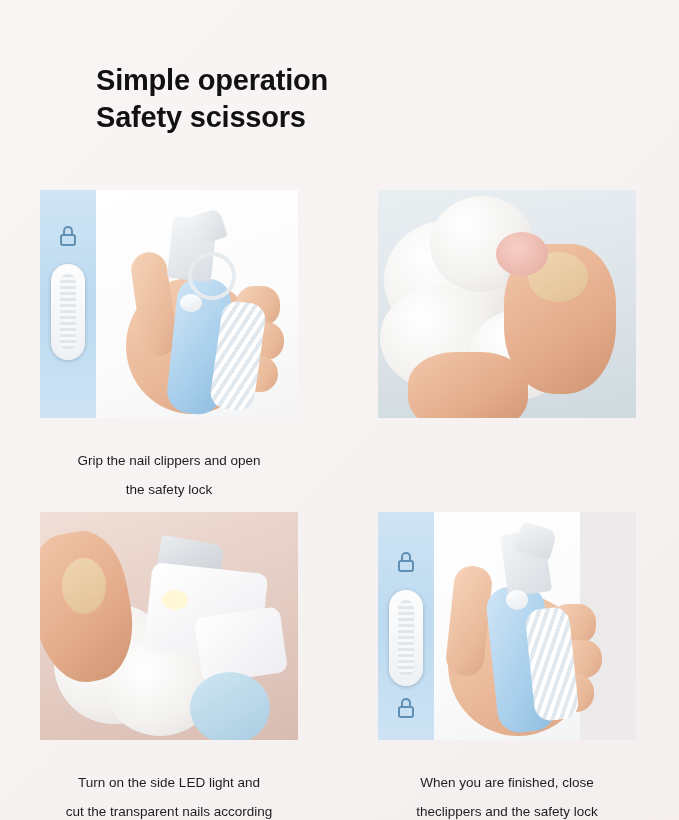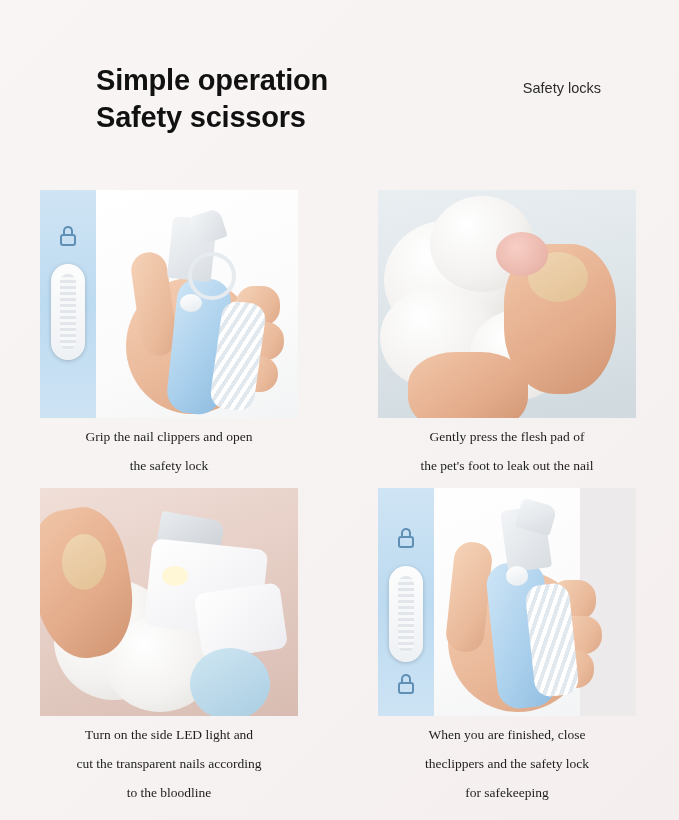--- a/index.html
+++ b/index.html
@@ -75,27 +75,26 @@
     margin-left: 62px;
   }
   .photo {
     position: relative;
     width: 258px;
     height: 228px;
     overflow: hidden;
     background: #eceaea;
   }
   .caption {
-    margin-top: 4px;
+    margin-top: 28px;
     font-size: 13.5px;
     line-height: 29px;
     text-align: center;
     color: #1d1d1d;
     white-space: pre-line;
-    font-family: Liberation Serif, serif;
   }
 
   
   .strip {
     position: absolute;
     top: 0;
     width: 56px;
     height: 100%;
     background: linear-gradient(180deg, #cfe4f4 0%, #bcdaf0 50%, #cde3f4 100%);
   }
@@ -244,21 +243,20 @@
 </style>
 </head>
 <body>
 
 <div class="page">
 
   <div class="header">
     <div class="headline">Simple operation
 Safety scissors</div>
     <div class="subhead">
-      <div>Safety locks</div>
     </div>
   </div>
 
   <div class="grid">
 
     <div class="cell">
       <div class="photo">
         <div class="photo-bg-white"></div>
         <div class="strip left">
           <div class="lock-icon" style="top:36px;">
@@ -289,22 +287,20 @@
         <div class="p2-bg"></div>
         <div class="fur" style="left:6px; top:30px; width:130px; height:120px;"></div>
         <div class="fur" style="left:52px; top:6px; width:104px; height:96px;"></div>
         <div class="fur" style="left:2px; top:96px; width:120px; height:104px;"></div>
         <div class="fur" style="left:92px; top:120px; width:96px; height:90px;"></div>
         <div class="thumb" style="left:126px; top:54px; width:112px; height:150px;"></div>
         <div class="nail" style="left:150px; top:62px; width:60px; height:50px;"></div>
         <div class="pad" style="left:118px; top:42px; width:52px; height:44px;"></div>
         <div class="thumb" style="left:30px; top:162px; width:120px; height:82px;"></div>
       </div>
-      <div class="caption">Gently press the flesh pad of
-the pet's foot to leak out the nail</div>
     </div>
 
     <div class="cell">
       <div class="photo">
         <div class="p3-bg"></div>
         <div class="fur" style="left:14px; top:92px; width:120px; height:120px;"></div>
         <div class="fur" style="left:66px; top:128px; width:108px; height:96px;"></div>
         <div class="thumb" style="left:-6px; top:20px; width:96px; height:150px; transform:rotate(-10deg);"></div>
         <div class="nail" style="left:22px; top:46px; width:44px; height:56px;"></div>
         <div class="p3-blade" style="left:118px; top:28px; width:64px; height:42px; transform:rotate(10deg);"></div>

